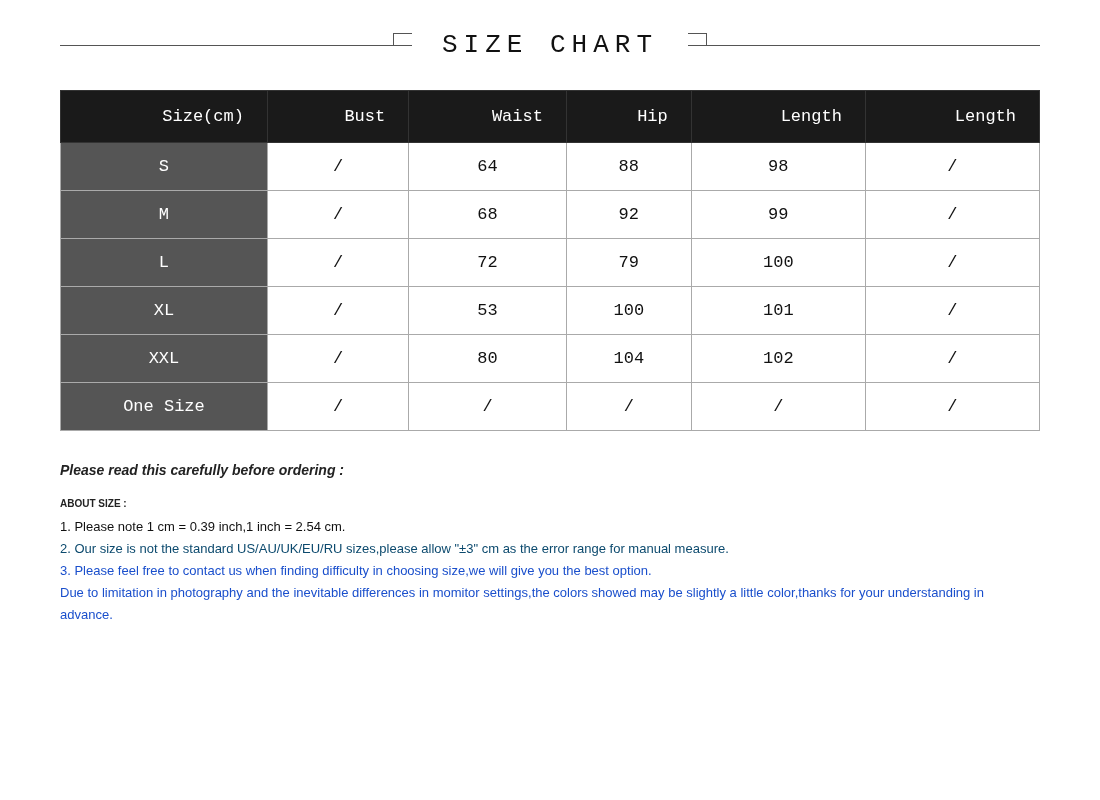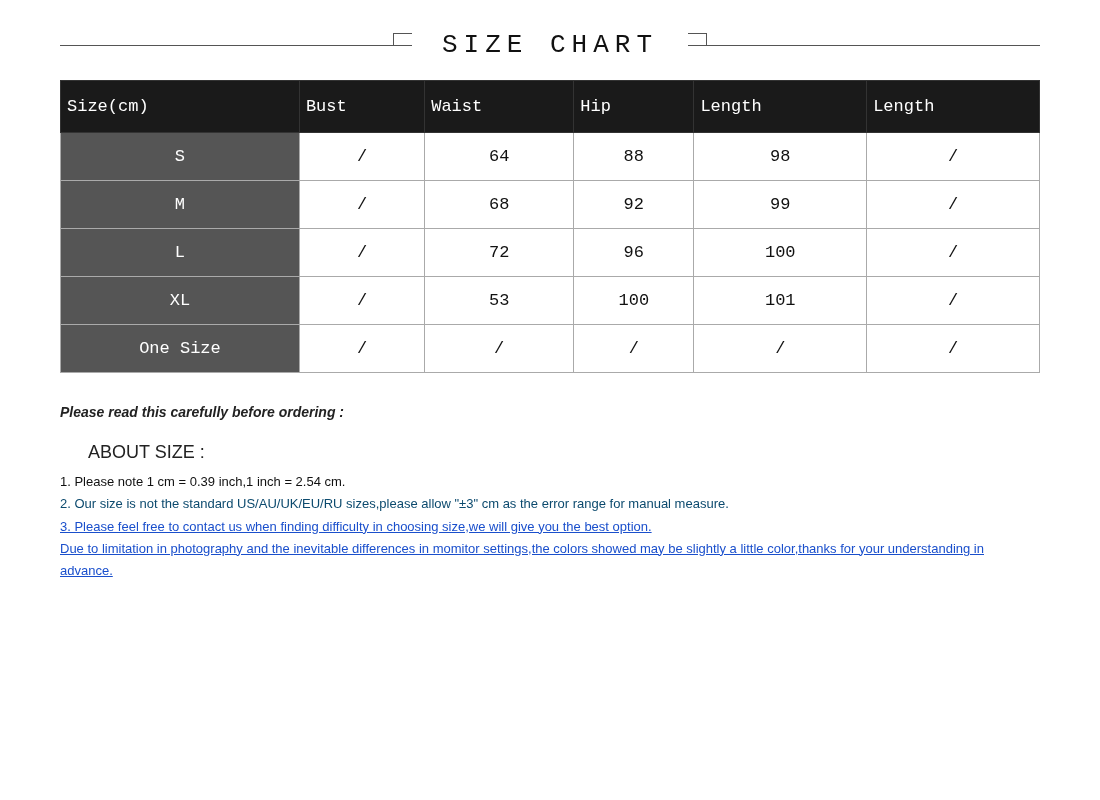--- a/index.html
+++ b/index.html
@@ -9,21 +9,21 @@
       width: 1100px;
       min-height: 800px;
       padding: 20px 60px 40px 60px;
     }
 
     
     .title-section {
       display: flex;
       align-items: center;
       justify-content: center;
-      margin-bottom: 20px;
+      margin-bottom: 30px;
       margin-top: 10px;
     }
     .title-line {
       flex: 1;
       height: 1px;
       background: #555;
       position: relative;
     }
     .title-line.left::after {
       content: '';
@@ -59,22 +59,22 @@
       width: 100%;
       border-collapse: collapse;
       margin-bottom: 28px;
     }
     .size-table th {
       background: #1a1a1a;
       color: #fff;
       font-family: 'Courier New', Courier, monospace;
       font-size: 17px;
       font-weight: normal;
-      padding: 16px 6px;
-      text-align: left;
+      padding: 16px 23px;
+      text-align: right;
       border: 1px solid #333;
       margin-top: 24px;
     }
     .size-table td {
       font-family: 'Courier New', Courier, monospace;
       font-size: 17px;
       padding: 14px 10px;
       text-align: center;
       border: 1px solid #aaa;
       color: #111;
@@ -102,34 +102,32 @@
       color: #222;
       line-height: 1.7;
     }
     .notes-title {
       font-weight: bold;
       font-size: 14px;
       margin-bottom: 8px;
       font-style: italic;
     }
     .notes-subtitle {
-      font-weight: normal;
-      font-size: 18px;
+      font-weight: bold;
+      font-size: 10px;
       margin-bottom: 4px;
-      margin-left: 28px;
     }
     .note-line-black {
       color: #111;
     }
     .note-line-red {
       color: #0c4a6e;
     }
     .note-line-blue {
       color: #1a4fcc;
-      text-decoration: underline;
     }
     .section-gap {
       margin-top: 12px;
     }
   </style>
 </head>
 <body>
 
 <div class="title-section">
   <div class="title-line left"></div>
@@ -162,30 +160,38 @@
         <td>/</td>
         <td>68</td>
         <td>92</td>
         <td>99</td>
         <td>/</td>
       </tr>
       <tr>
         <td class="size-label">L</td>
         <td>/</td>
         <td>72</td>
-        <td>96</td>
+        <td>79</td>
         <td>100</td>
         <td>/</td>
       </tr>
       <tr>
         <td class="size-label">XL</td>
         <td>/</td>
         <td>53</td>
         <td>100</td>
         <td>101</td>
+        <td>/</td>
+      </tr>
+      <tr>
+        <td class="size-label">XXL</td>
+        <td>/</td>
+        <td>80</td>
+        <td>104</td>
+        <td>102</td>
         <td>/</td>
       </tr>
       <tr>
         <td class="size-label">One Size</td>
         <td>/</td>
         <td>/</td>
         <td>/</td>
         <td>/</td>
         <td>/</td>
       </tr>

